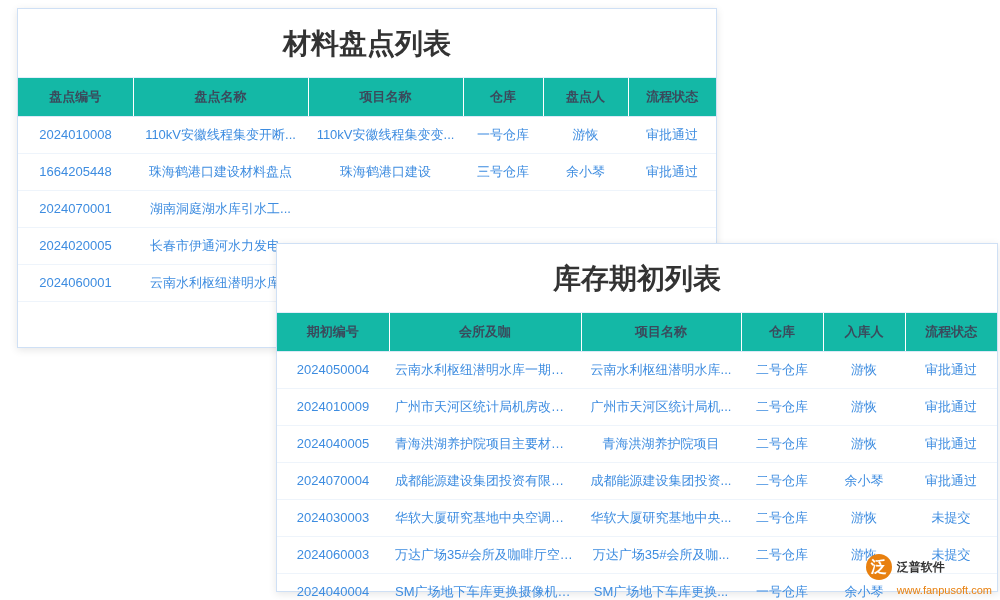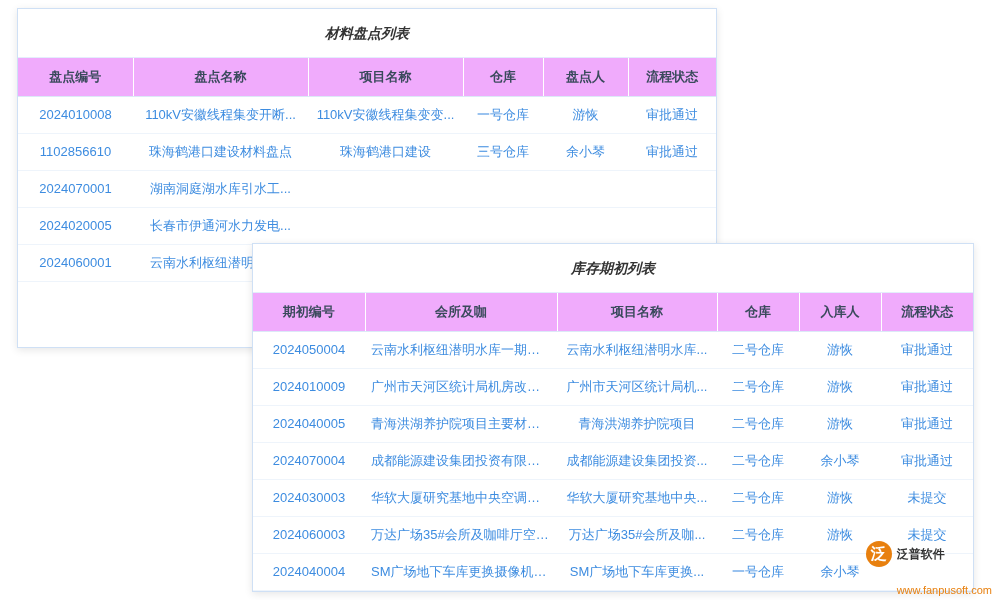--- a/index.html
+++ b/index.html
@@ -24,46 +24,45 @@
   }
 
   #panel-material {
     left: 17px;
     top: 8px;
     width: 700px;
     height: 340px;
   }
 
   #panel-inventory {
-    left: 252px;
+    left: 276px;
     top: 243px;
     width: 722px;
     height: 349px;
     z-index: 5;
   }
 
   .panel-title {
     text-align: center;
-    font-size: 14px;
+    font-size: 28px;
     font-weight: bold;
     color: #333333;
     padding: 16px 0 14px 0;
     background: #ffffff;
     border-bottom: 1px solid #e4eefb;
-    font-style: italic;
   }
 
   table.grid {
     width: 100%;
     border-collapse: collapse;
     table-layout: fixed;
   }
 
   table.grid th {
-    background: #f0abfc;
+    background: #14b8a6;
     color: #3a4a5c;
     font-size: 13px;
     font-weight: bold;
     height: 38px;
     border-right: 1px solid #ffffff;
     border-bottom: 1px solid #dce9f7;
     text-align: center;
     padding: 0 4px;
     box-sizing: border-box;
   }
@@ -118,21 +117,21 @@
     margin-right: 5px;
   }
   #watermark .wm-name {
     font-size: 12px;
     font-weight: bold;
     color: #333333;
   }
   #watermark .wm-url {
     font-size: 11px;
     color: #e8800f;
-    margin-top: 17px;
+    margin-top: 4px;
     margin-left: 31px;
     text-align: center;
   }
 </style>
 </head>
 <body>
 
 <div class="panel" id="panel-material">
   <div class="panel-title">材料盘点列表</div>
   <table class="grid">
@@ -157,21 +156,21 @@
     <tbody>
       <tr>
         <td class="c-link">2024010008</td>
         <td class="c-link cell-left">110kV安徽线程集变开断...</td>
         <td class="c-plain cell-left">110kV安徽线程集变变...</td>
         <td class="c-plain">一号仓库</td>
         <td class="c-plain">游恢</td>
         <td class="c-pass">审批通过</td>
       </tr>
       <tr>
-        <td class="c-link">1102856610</td>
+        <td class="c-link">1664205448</td>
         <td class="c-link cell-left">珠海鹤港口建设材料盘点</td>
         <td class="c-plain cell-left">珠海鹤港口建设</td>
         <td class="c-plain">三号仓库</td>
         <td class="c-plain">余小琴</td>
         <td class="c-pass">审批通过</td>
       </tr>
       <tr>
         <td class="c-link">2024070001</td>
         <td class="c-link cell-left">湖南洞庭湖水库引水工...</td>
         <td class="c-plain cell-left"></td>

